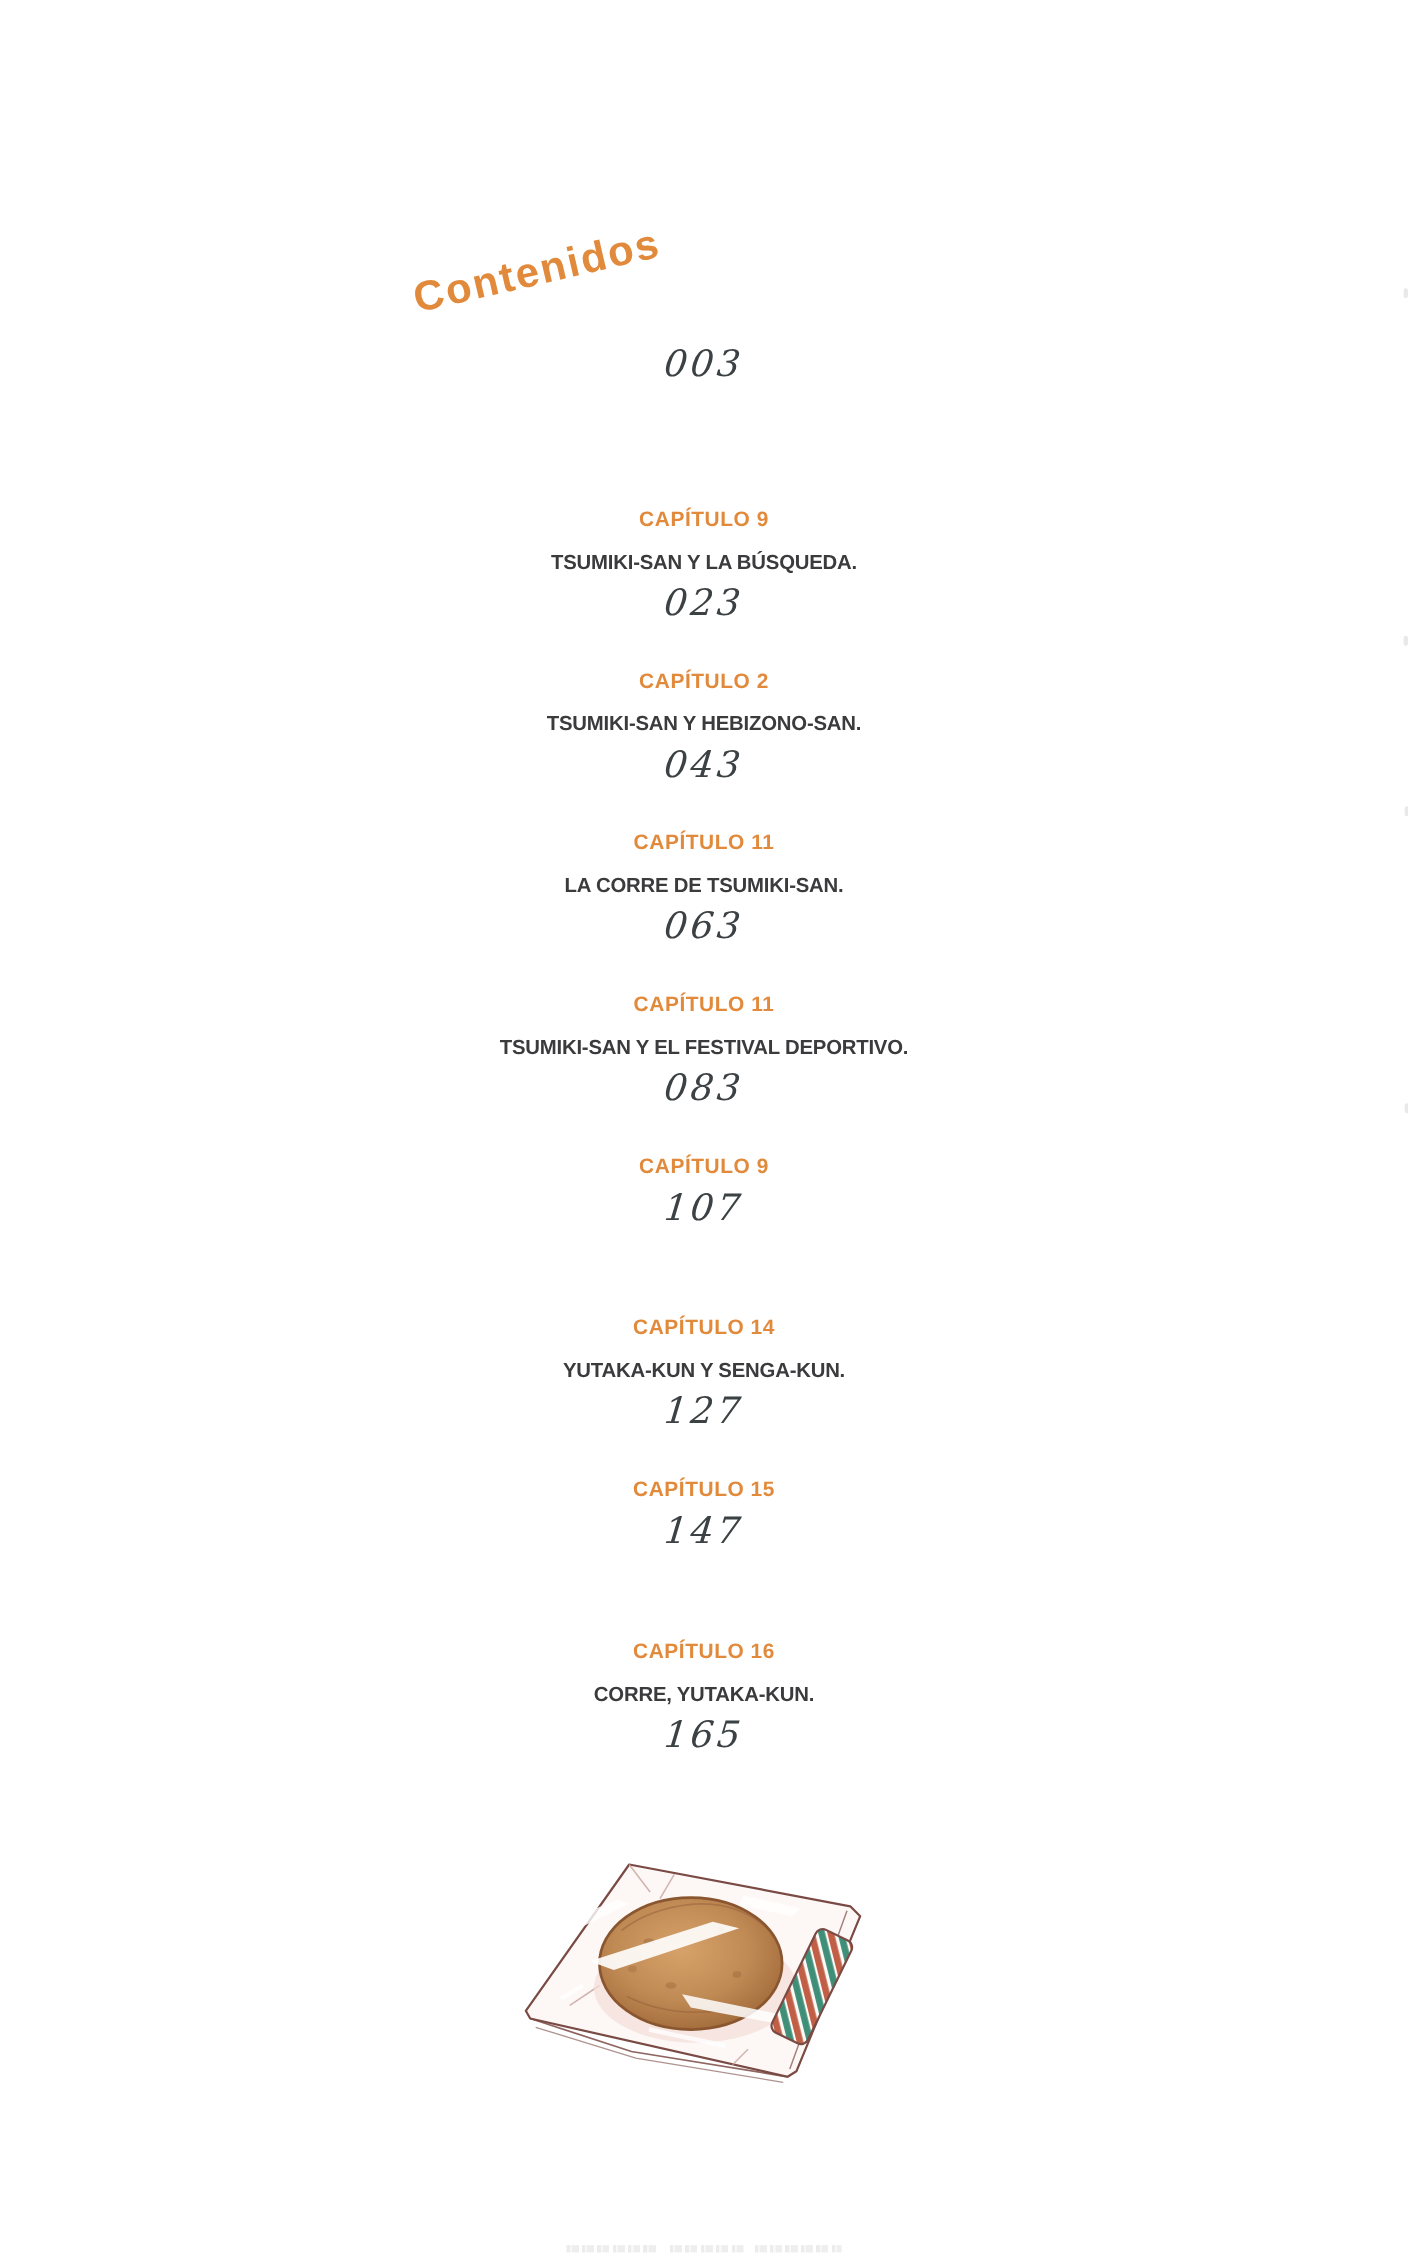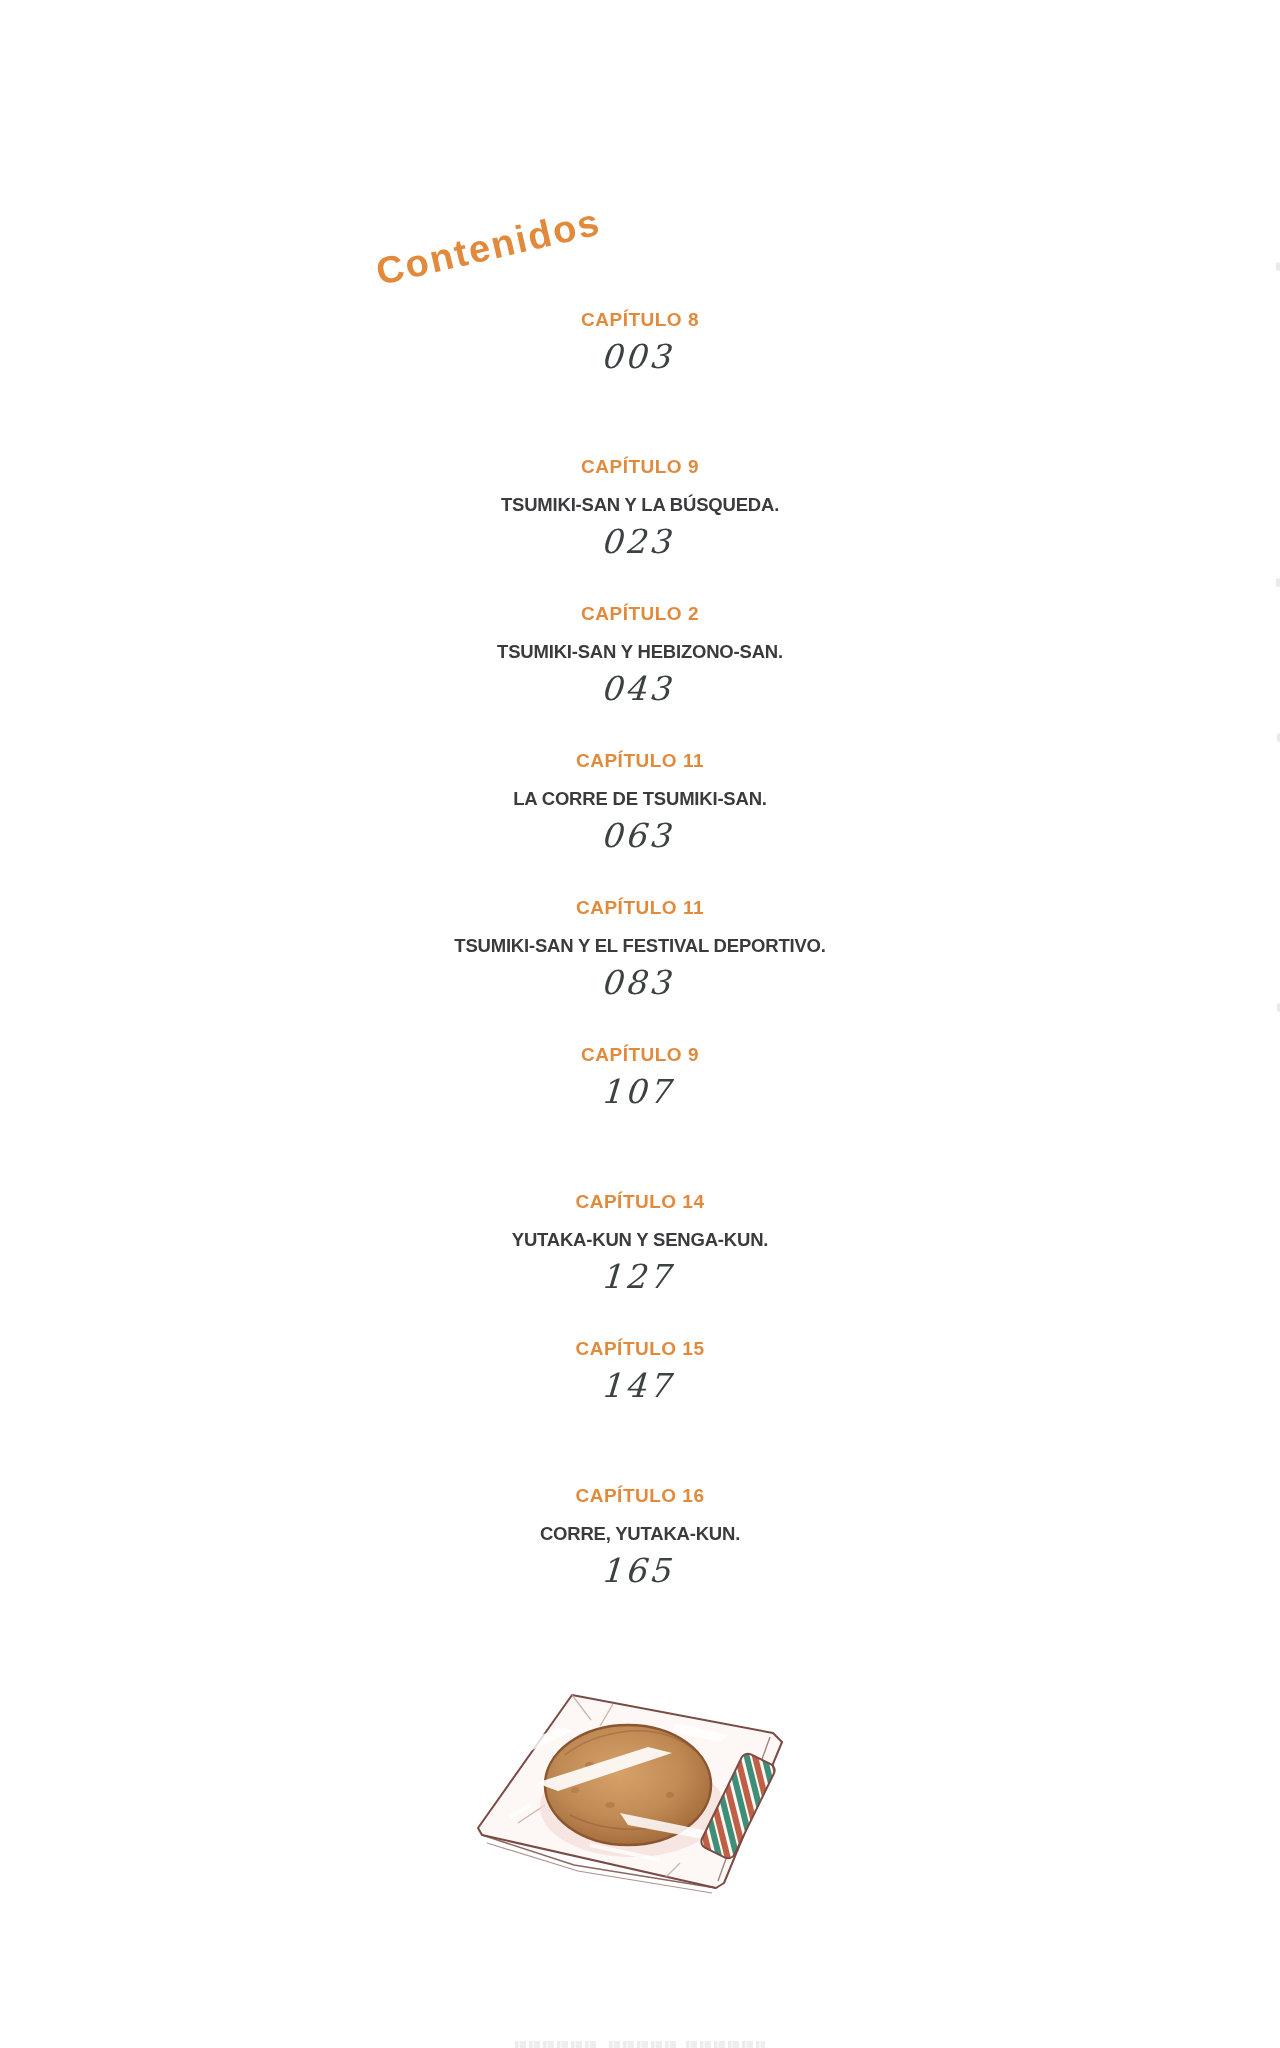--- a/index.html
+++ b/index.html
@@ -82,21 +82,20 @@
 </style>
 </head>
 <body>
 
 <div class="page">
 
   <div class="handwritten-title">Contenidos</div>
 
   <div class="toc">
     <div class="entry">
-      <div class="entry-heading">CAPÍTULO 8</div>
       <div class="entry-page">003</div>
     </div>
 
     <div class="entry">
       <div class="entry-heading">CAPÍTULO 9</div>
       <div class="entry-title">TSUMIKI-SAN Y LA BÚSQUEDA.</div>
       <div class="entry-page">023</div>
     </div>
 
     <div class="entry">

